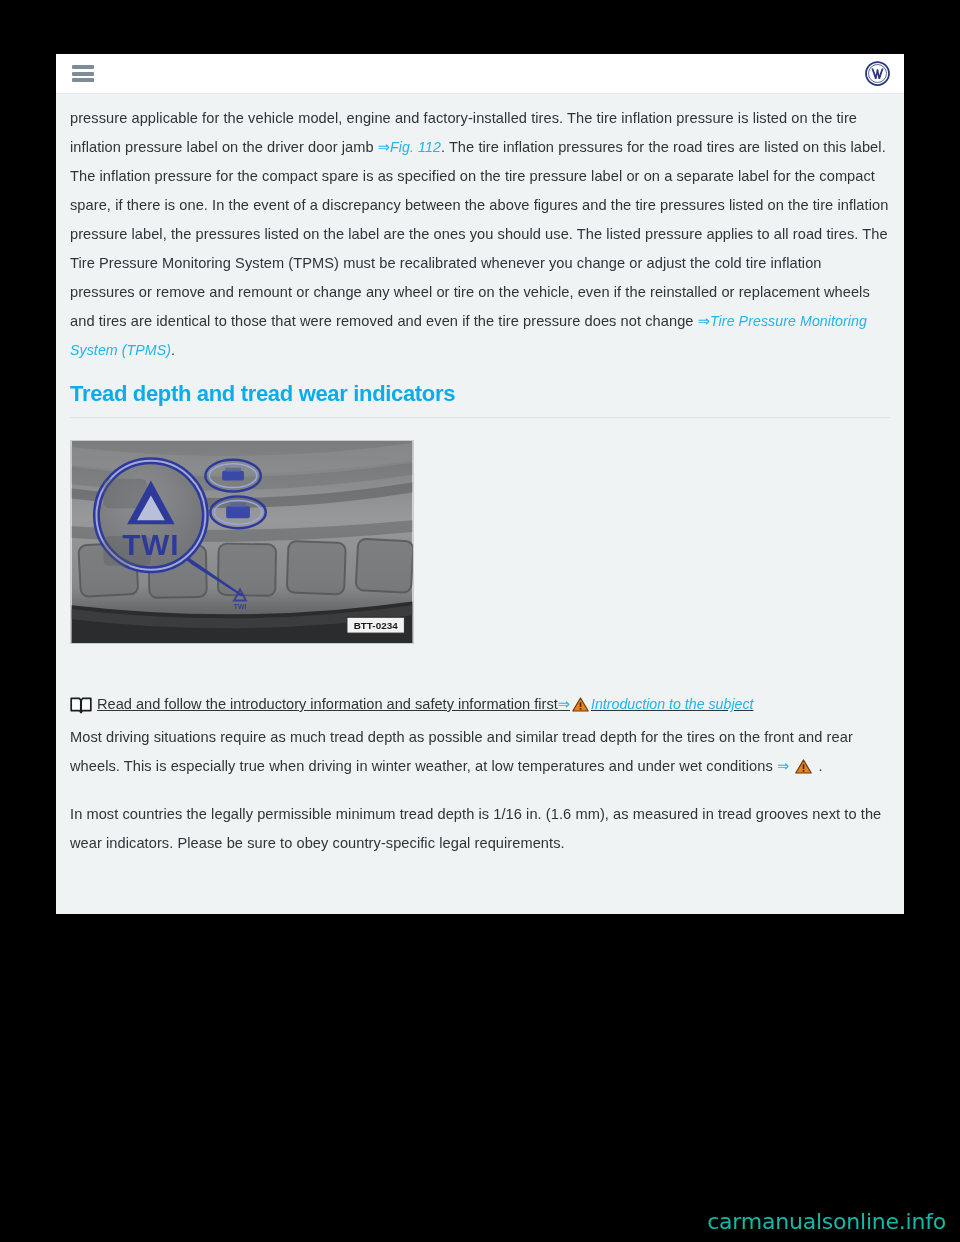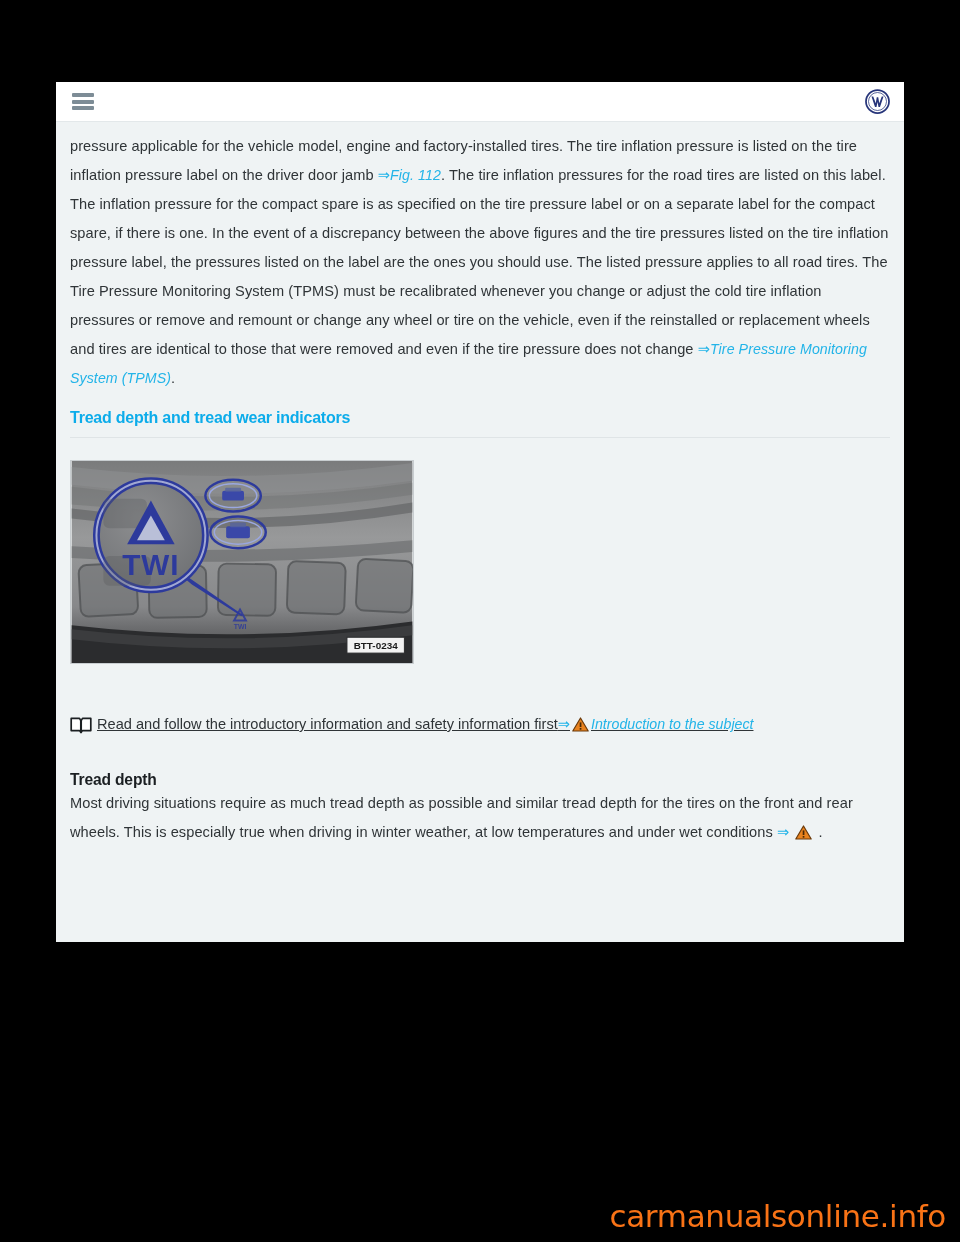--- a/index.html
+++ b/index.html
@@ -21,21 +21,20 @@
     background: #000000;
   }
   .page {
     position: absolute;
     left: 56px;
     top: 54px;
     width: 848px;
     height: 860px;
     background: #eff3f4;
     overflow: hidden;
-    margin-top: 28px;
   }
   
   .toolbar {
     height: 40px;
     background: #ffffff;
     border-bottom: 1px solid #e3e8ea;
     display: flex;
     align-items: center;
     justify-content: space-between;
     padding: 0 14px 0 16px;
@@ -80,21 +79,21 @@
     font-size: 14.2px;
     cursor: pointer;
   }
   .arrow {
     color: #23b4e8;
     font-style: normal;
   }
   h2.section-title {
     margin: 6px 0 0 0;
     padding: 0 0 10px 0;
-    font-size: 16px;
+    font-size: 22px;
     font-weight: bold;
     color: #0cacea;
     letter-spacing: -0.015em;
     border-bottom: 1px solid #dfe4e6;
   }
   
   .figure {
     margin: 22px 0 0 0;
   }
   .fig-img {
@@ -136,22 +135,22 @@
     letter-spacing: -0.01em;
   }
   .after-sub {
     margin-top: 22px;
   }
   
   .watermark {
     position: absolute;
     right: 14px;
     bottom: 8px;
-    font-size: 31px;
-    color: #f97316;
+    font-size: 22px;
+    color: #14b8a6;
     letter-spacing: -0.01em;
     font-family: "DejaVu Sans", sans-serif;
   }
 </style>
 </head>
 <body>
 
 <div class="viewer">
 
   <div class="page">
@@ -260,28 +259,28 @@
 
       <div class="note"><span class="book-icon"><svg width="22" height="18" viewBox="0 0 22 18" aria-hidden="true">
             <path d="M1.2 2.4 L9.5 2.4 L10.8 4.6 L10.8 16.4 L9.6 14.6 L1.2 14.6 Z" fill="#ffffff" stroke="#1b1f22" stroke-width="1.7" stroke-linejoin="round"></path>
             <path d="M20.8 2.4 L12.5 2.4 L11.2 4.6 L11.2 16.4 L12.4 14.6 L20.8 14.6 Z" fill="#ffffff" stroke="#1b1f22" stroke-width="1.7" stroke-linejoin="round"></path>
           </svg></span><span>Read and follow the introductory information and safety information first</span><span class="arrow">⇒</span><span class="warn-icon"><svg width="17" height="15" viewBox="0 0 17 15" aria-hidden="true">
             <path d="M8.5 1 L16.2 14 L0.8 14 Z" fill="#e8821e" stroke="#6b3a0a" stroke-width="1.2" stroke-linejoin="round"></path>
             <rect x="7.7" y="5.4" width="1.7" height="4.6" fill="#4a2a06"></rect>
             <rect x="7.7" y="11" width="1.7" height="1.7" fill="#4a2a06"></rect>
           </svg></span><span class="xref">Introduction to the subject</span></div>
 
-      <h3 class="sub-title">Tread depth</h3>
 
       <p class="body-text after-sub"><span>Most driving situations require as much tread depth as possible and similar tread depth for the tires on the front and rear wheels. This is especially true when driving in winter weather, at low temperatures and under wet conditions </span><span class="arrow">⇒</span>&nbsp;<span class="warn-icon"><svg width="17" height="15" viewBox="0 0 17 15" aria-hidden="true">
             <path d="M8.5 1 L16.2 14 L0.8 14 Z" fill="#e8821e" stroke="#6b3a0a" stroke-width="1.2" stroke-linejoin="round"></path>
             <rect x="7.7" y="5.4" width="1.7" height="4.6" fill="#4a2a06"></rect>
             <rect x="7.7" y="11" width="1.7" height="1.7" fill="#4a2a06"></rect>
           </svg></span>&nbsp;<span>.</span></p>
 
+      <p class="body-text">In most countries the legally permissible minimum tread depth is 1/16 in. (1.6 mm), as measured in tread grooves next to the wear indicators. Please be sure to obey country-specific legal requirements.</p>
 
 
     </div>
   </div>
 
   <div class="watermark">carmanualsonline.info</div>
 
 </div>
 
 </body></html>

